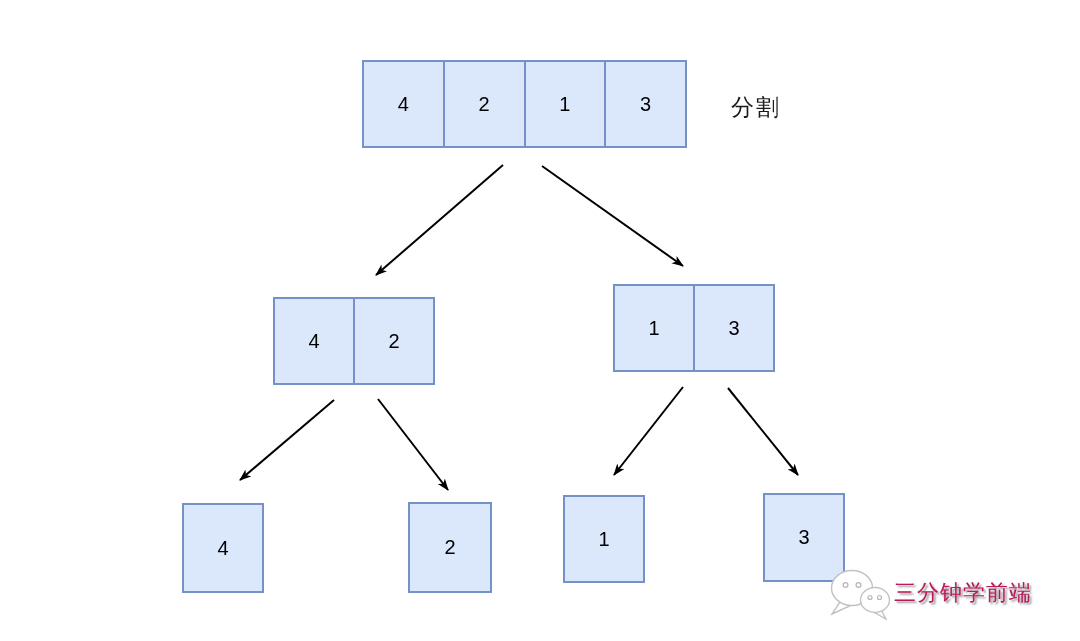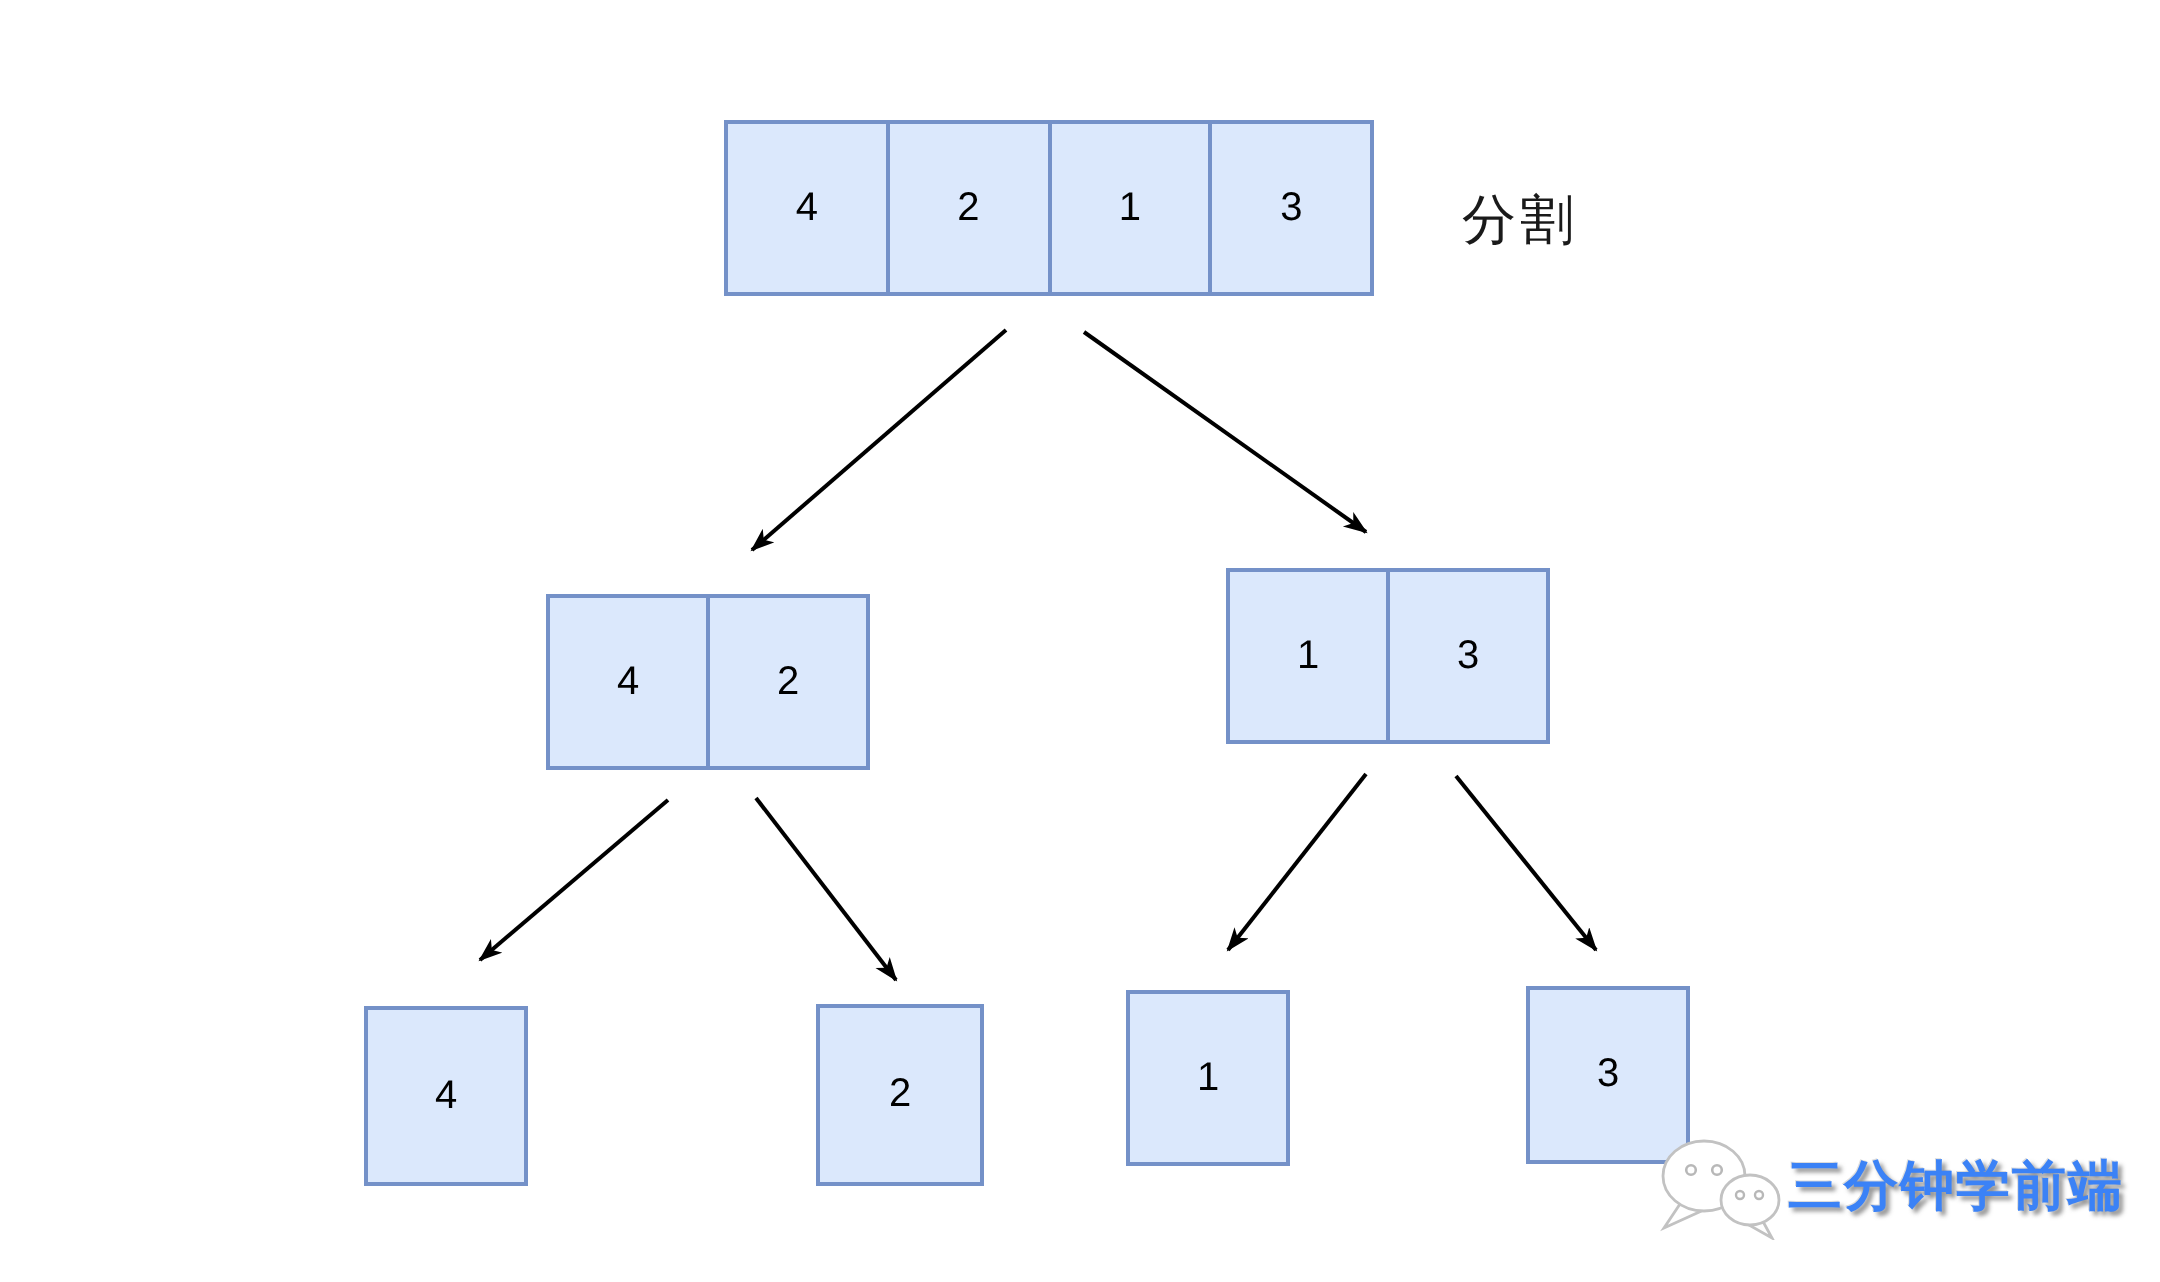--- a/index.html
+++ b/index.html
@@ -32,21 +32,21 @@
     color: #000000;
   }
   .cell + .cell {
     border-left: 2px solid #7491c8;
   }
   
   .split-label {
     position: absolute;
     left: 731px;
     top: 92px;
-    font-size: 27px;
+    font-size: 23px;
     color: #1a1a1a;
     letter-spacing: 2px;
   }
   
   .arrows {
     position: absolute;
     left: 0;
     top: 0;
     width: 1080px;
     height: 641px;
@@ -55,23 +55,23 @@
   
   .watermark {
     position: absolute;
     left: 828px;
     top: 566px;
     display: flex;
     align-items: center;
     z-index: 5;
   }
   .watermark-text {
-    font-size: 27px;
-    font-weight: bold;
-    color: #3b82f6;
+    font-size: 22px;
+    font-weight: normal;
+    color: #be185d;
     letter-spacing: 1px;
     text-shadow: 2px 2px 2px rgba(130,130,130,0.85), -0.5px -0.5px 0 rgba(200,200,200,0.6);
     white-space: nowrap;
   }
   .wechat-icon {
     margin-right: 2px;
   }
 </style>
 </head>
 <body>

